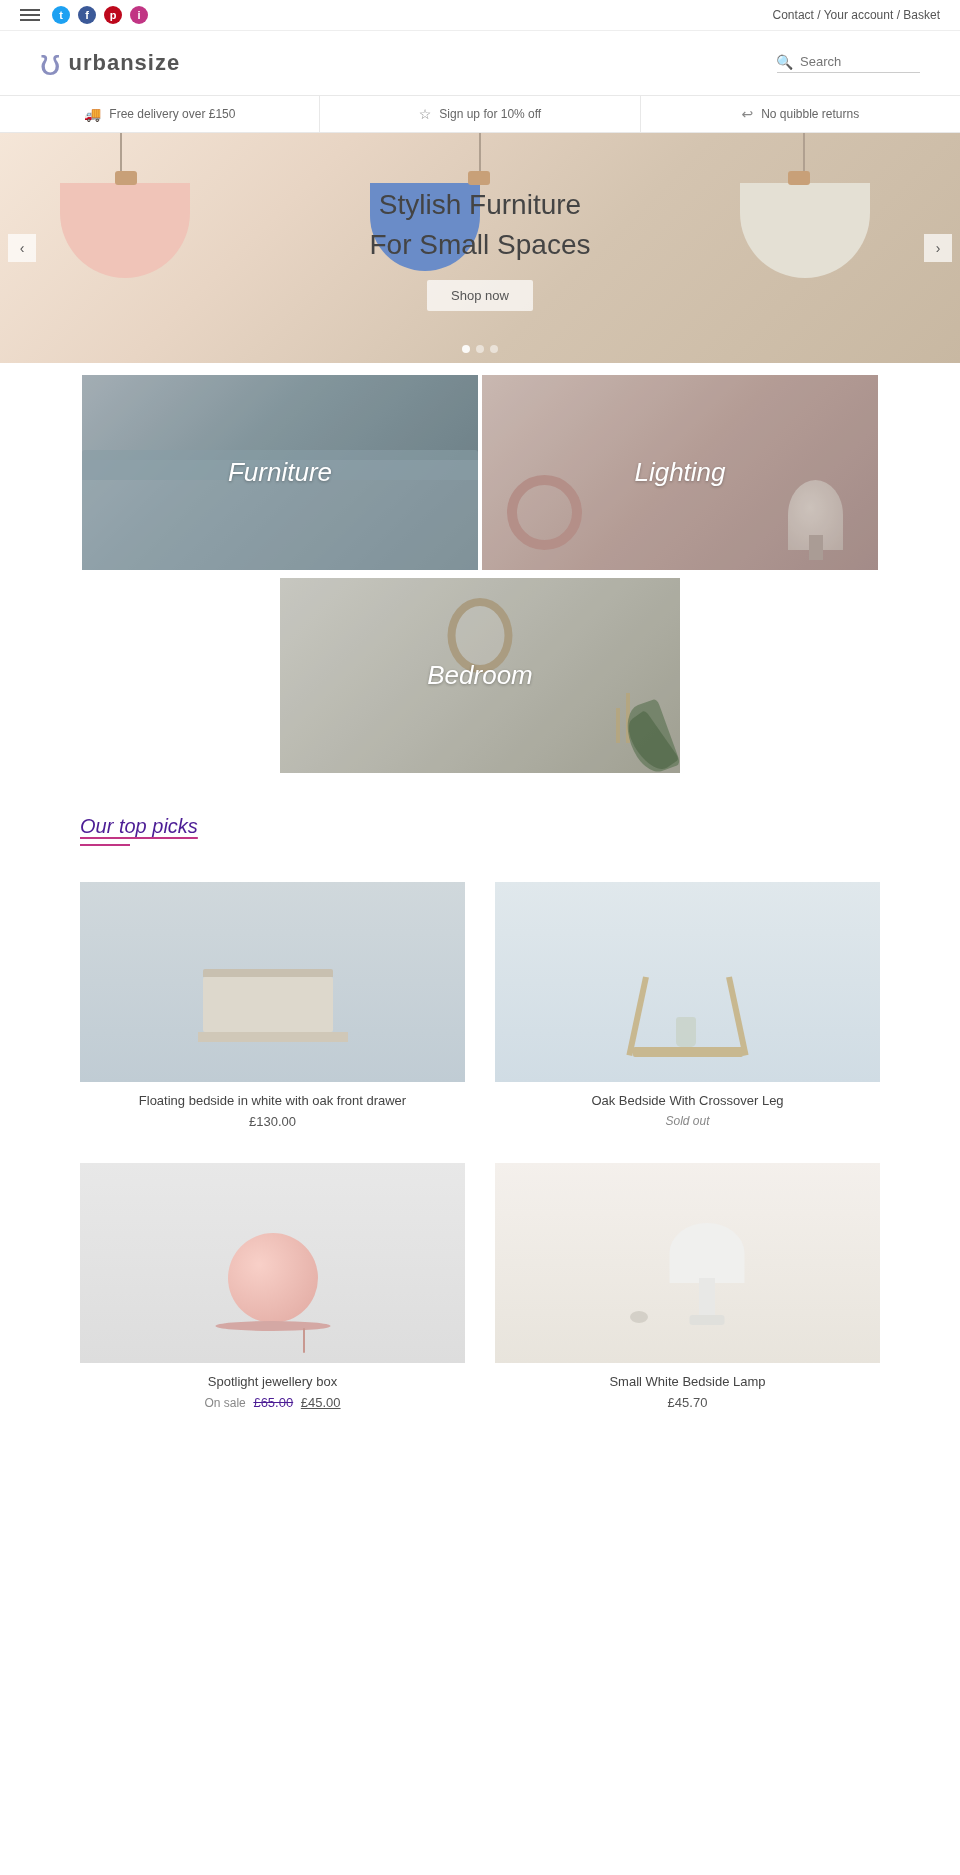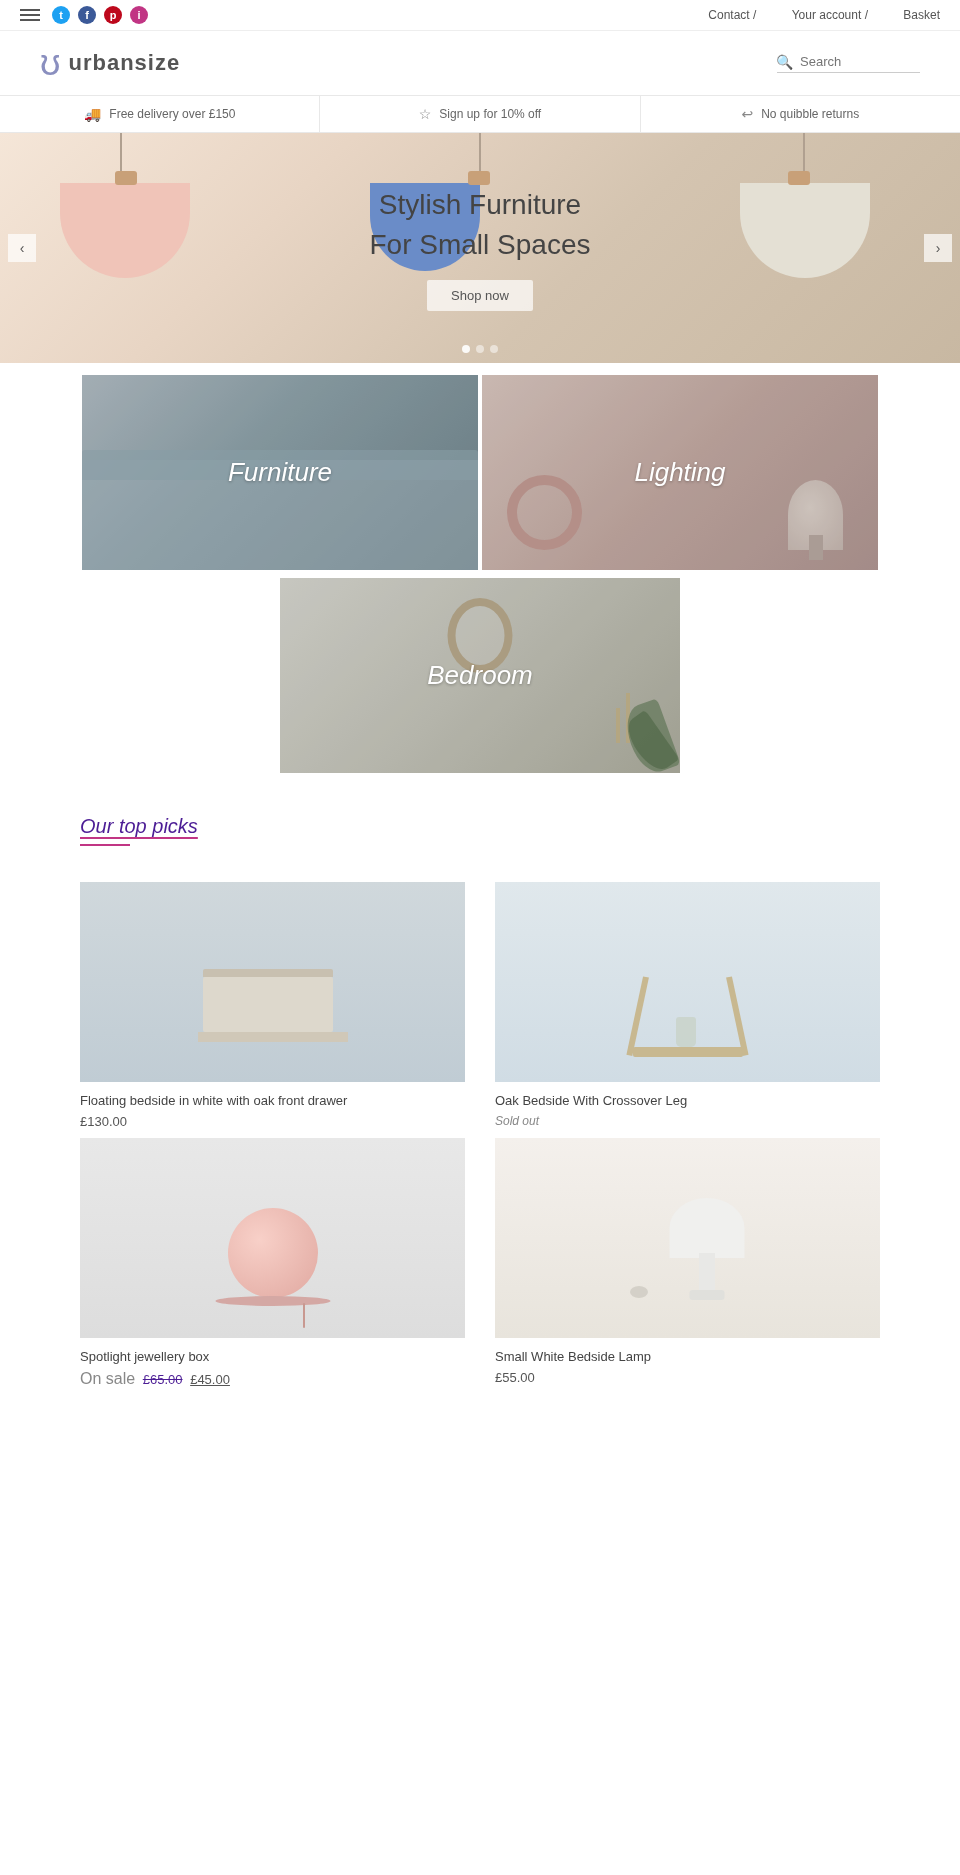--- a/index.html
+++ b/index.html
@@ -17,21 +17,21 @@
     .top-bar-left { display: flex; align-items: center; gap: 12px; }
     .hamburger { display: flex; flex-direction: column; gap: 3px; cursor: pointer; }
     .hamburger span { display: block; width: 20px; height: 2px; background: #555; }
     .social-icons { display: flex; gap: 8px; }
     .social-icon { width: 18px; height: 18px; border-radius: 50%; display: flex; align-items: center; justify-content: center; font-size: 11px; font-weight: bold; color: #fff; cursor: pointer; }
     .social-twitter { background: #1da1f2; }
     .social-facebook { background: #3b5998; }
     .social-pinterest { background: #bd081c; }
     .social-instagram { background: #c13584; }
     .top-bar-right { font-size: 12px; color: #555; }
-    .top-bar-right a { color: #555; text-decoration: none; margin-left: 32px; }
+    .top-bar-right a { color: #555; text-decoration: none; }
 
     
     .header {
       padding: 14px 40px;
       display: flex;
       align-items: center;
       justify-content: space-between;
       background: #fff;
     }
     .logo { display: flex; align-items: center; gap: 8px; }
@@ -172,21 +172,22 @@
       height: 2px;
       background: #c13584;
       margin-top: 6px;
     }
 
     
     .product-grid {
       padding: 6px 80px 20px;
       display: grid;
       grid-template-columns: 1fr 1fr;
-      gap: 9px 30px;
+      gap: 34px 30px;
+      text-align: center;
     }
     .product-card { cursor: pointer; }
     .product-img {
       width: 100%;
       height: 200px;
       object-fit: cover;
       background: #f0f0f0;
       margin-bottom: 10px;
       overflow: hidden;
       position: relative;
@@ -207,21 +208,21 @@
       font-style: italic;
     }
     .product-sale-original {
       text-decoration: line-through;
       color: #4c1d95;
       margin-right: 4px;
     }
     .product-sale-label {
       color: #888;
       margin-right: 4px;
-      font-size: 16px;
+      font-size: 12px;
     }
     .product-sale-price { color: #555; text-decoration: underline; }
 
     
     .img-bedside1 { background: linear-gradient(180deg, #d0d8dc 0%, #c0ccd4 100%); }
     .img-bedside2 { background: linear-gradient(180deg, #e0e8ec 0%, #d0dce4 100%); }
     .img-jewellery { background: linear-gradient(180deg, #e8e8e8 0%, #ddd 100%); }
     .img-lamp { background: linear-gradient(180deg, #f0f0ec 0%, #e4e4e0 100%); }
     .img-nightstand { background: linear-gradient(180deg, #f0ece4 0%, #e4e0d4 100%); }
     .img-lamp2 { background: linear-gradient(180deg, #f4f0ec 0%, #e8e4dc 100%); }
@@ -406,16 +407,16 @@
   <div class="product-card">
     <div class="product-img img-lamp2">
 
       <div style="position:absolute;bottom:80px;left:55%;transform:translateX(-50%);width:75px;height:60px;background:#f0f0ee;border-radius:50% 50% 0 0;"></div>
       <div style="position:absolute;bottom:45px;left:55%;transform:translateX(-50%);width:16px;height:40px;background:#e8e8e6;"></div>
       <div style="position:absolute;bottom:38px;left:55%;transform:translateX(-50%);width:35px;height:10px;background:#e0e0dc;border-radius:3px;"></div>
 
       <div style="position:absolute;bottom:40px;left:35%;width:18px;height:12px;background:#d4d0c8;border-radius:50%;"></div>
     </div>
     <div class="product-name">Small White Bedside Lamp</div>
-    <div class="product-price">£55.00</div>
+    <div class="product-price">£45.70</div>
   </div>
 
 </div>
 
 </body></html>

